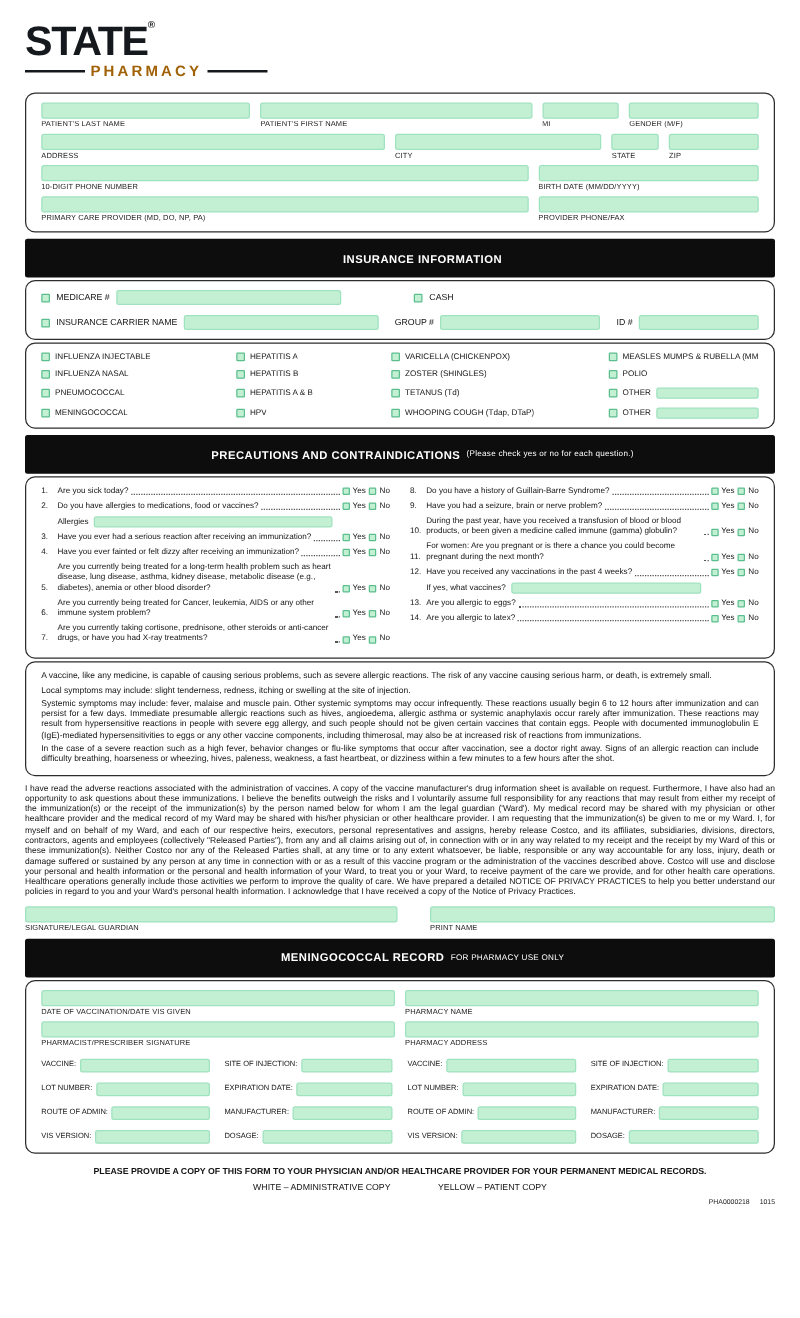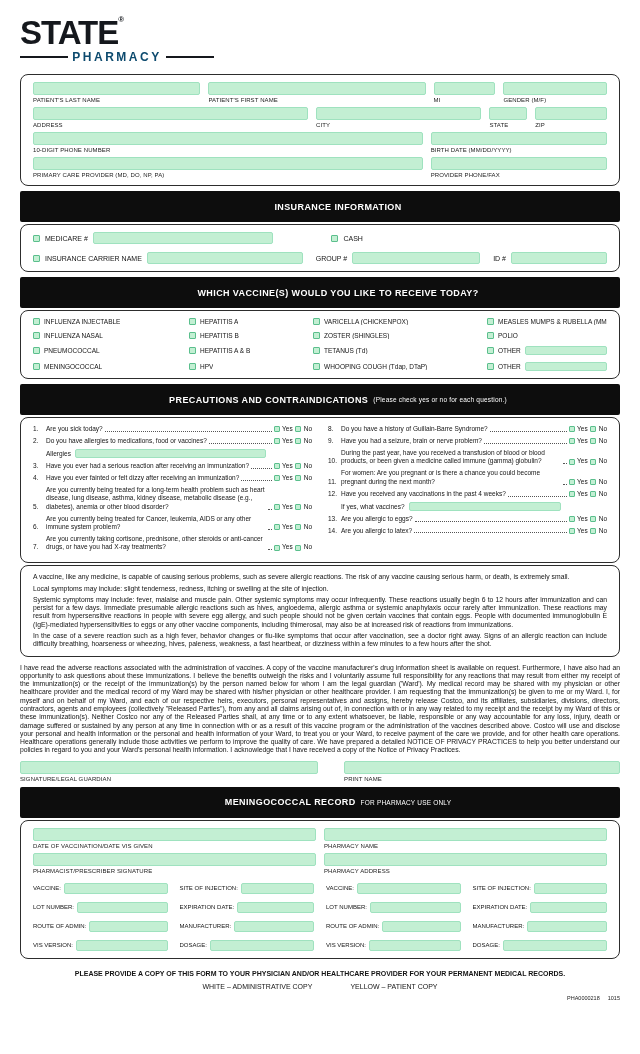--- a/index.html
+++ b/index.html
@@ -12,21 +12,21 @@
   }
   .page { padding:16px 20px 0 20px; }
 
   
   .header { display:flex; justify-content:space-between; align-items:center; margin-bottom:10px; }
   .logo { width:194px; flex:none; }
   .logo-top { font-size:33px; font-weight:bold; letter-spacing:-1px; color:#15181d; line-height:1; white-space:nowrap; }
   .logo-reg { font-size:8px; vertical-align:top; font-weight:bold; }
   .logo-bottom { display:flex; align-items:center; gap:4px; margin-top:1px; }
   .logo-rule { flex:1; border-top:2.5px solid #15181d; }
-  .logo-word { font-size:12px; font-weight:bold; letter-spacing:2.5px; color:#0c4a6e; }
+  .logo-word { font-size:12px; font-weight:bold; letter-spacing:2.5px; color:#a16207; }
   .form-title { font-size:26px; font-weight:bold; color:#101010; letter-spacing:-0.5px; white-space:nowrap; }
 
   
   .bar {
     background:var(--bar-black, #0d0d0d); color:#fff; height:31px; border-radius:2px;
     display:flex; align-items:center; justify-content:center; gap:5px;
     font-weight:bold; font-size:9px; letter-spacing:0.4px; margin-top:5px;padding-left:36px;
   }
   .bar .bar-note { font-weight:normal; font-size:6.5px; letter-spacing:0.2px; }
   .sect-box { border:1.5px solid #2d2d2d; border-radius:8px; padding:7px 12px; margin-top:2px; background:#fff; }
@@ -177,21 +177,20 @@
         <span class="ins-lbl">INSURANCE CARRIER NAME</span>
         <span class="field ins-field" style="flex:1;"></span>
         <span class="ins-lbl" style="margin-left:8px;">GROUP #</span>
         <span class="field ins-field" style="width:128px;"></span>
         <span class="ins-lbl" style="margin-left:8px;">ID #</span>
         <span class="field ins-field" style="width:96px;"></span>
       </div>
     </div>
   </div>
 
-  <div class="bar">WHICH VACCINE(S) WOULD YOU LIKE TO RECEIVE TODAY?</div>
   <div class="sect-box">
     <div class="vax-grid">
       <div class="vax-item">
           <span class="cb"></span>
           <span class="vax-lbl">INFLUENZA INJECTABLE</span>
         </div>
       <div class="vax-item">
           <span class="cb"></span>
           <span class="vax-lbl">HEPATITIS A</span>
         </div>

